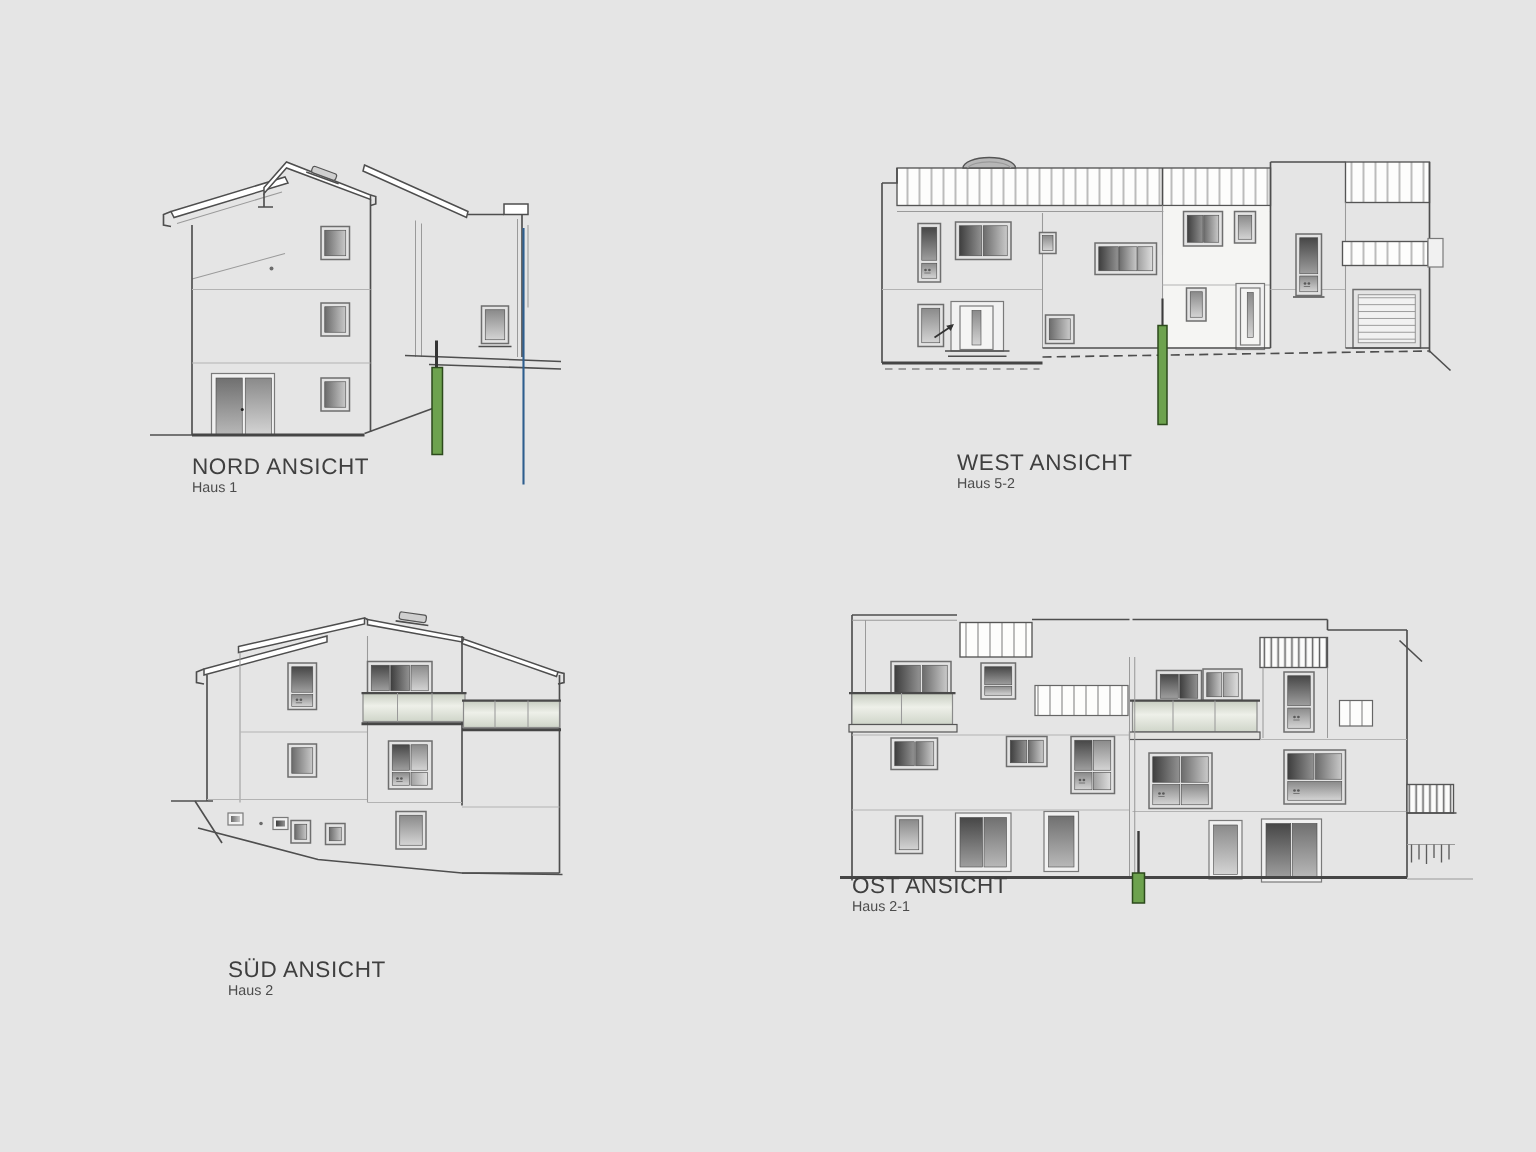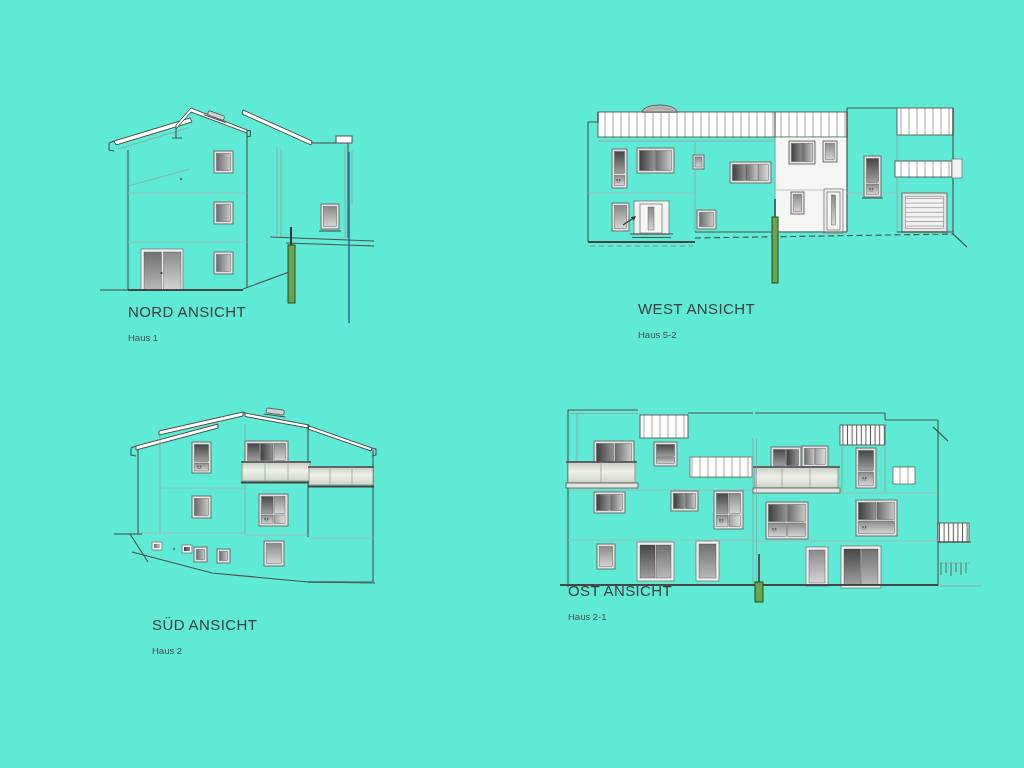--- a/index.html
+++ b/index.html
@@ -1,21 +1,21 @@
 <!DOCTYPE html>
 <html style="--label: #3f3f3f; --sublabel: #4c4c4c; --line: #4e4e4e; --green-post: #6da24e; --green-post-dark: #2c4a1c; --blue-line: #2e5e8e; --balustrade-tint: #d9dfd2;"><head>
 <meta charset="utf-8">
 <style>
   html,body{margin:0;padding:0;background:#ffffff;}
-  #page{position:relative;width:1024px;height:768px;background:#5eead4;overflow:hidden;
+  #page{position:relative;width:1024px;height:768px;background:#e5e5e5;overflow:hidden;
         font-family:"Liberation Sans", sans-serif;}
   .drawing{position:absolute;}
   .caption{position:absolute;color:var(--label,#3f3f3f);}
   .caption .title{font-size:15px;letter-spacing:.4px;color:var(--label,#3f3f3f);}
-  .caption .subtitle{font-size:9.5px;margin-top:12px;color:var(--sublabel,#4c4c4c);}
+  .caption .subtitle{font-size:9.5px;margin-top:0;color:var(--sublabel,#4c4c4c);}
   
   .ln{stroke:#4e4e4e;stroke-width:1.1;fill:none;}
   .ln2{stroke:#454545;stroke-width:1.9;fill:none;}
   .thin{stroke:#9a9a9a;stroke-width:.7;fill:none;}
   .fl{stroke:#b3b3b3;stroke-width:.8;fill:none;}
   .dash{stroke:#4e4e4e;stroke-width:1.1;stroke-dasharray:6 3.5;fill:none;}
   .roof{fill:#ffffff;stroke:#4e4e4e;stroke-width:1;}
   .wf{fill:#e3e3e3;stroke:#6e6e6e;stroke-width:1;}
   .wfl{fill:#f1f1f1;stroke:#7a7a7a;stroke-width:.8;}
   .gl{stroke:#4a4a4a;stroke-width:.4;}
@@ -419,21 +419,21 @@
   </svg>
 
   <div class="caption" style="left:128px;top:303px">
     <div class="title">NORD ANSICHT</div>
     <div class="subtitle">Haus 1</div>
   </div>
   <div class="caption" style="left:638px;top:300px">
     <div class="title">WEST ANSICHT</div>
     <div class="subtitle">Haus 5-2</div>
   </div>
-  <div class="caption" style="left:152px;top:616px">
+  <div class="caption" style="left:152px;top:638px">
     <div class="title">SÜD ANSICHT</div>
     <div class="subtitle">Haus 2</div>
   </div>
   <div class="caption" style="left:568px;top:582px">
     <div class="title">OST ANSICHT</div>
     <div class="subtitle">Haus 2-1</div>
   </div>
 
 </div>
 

